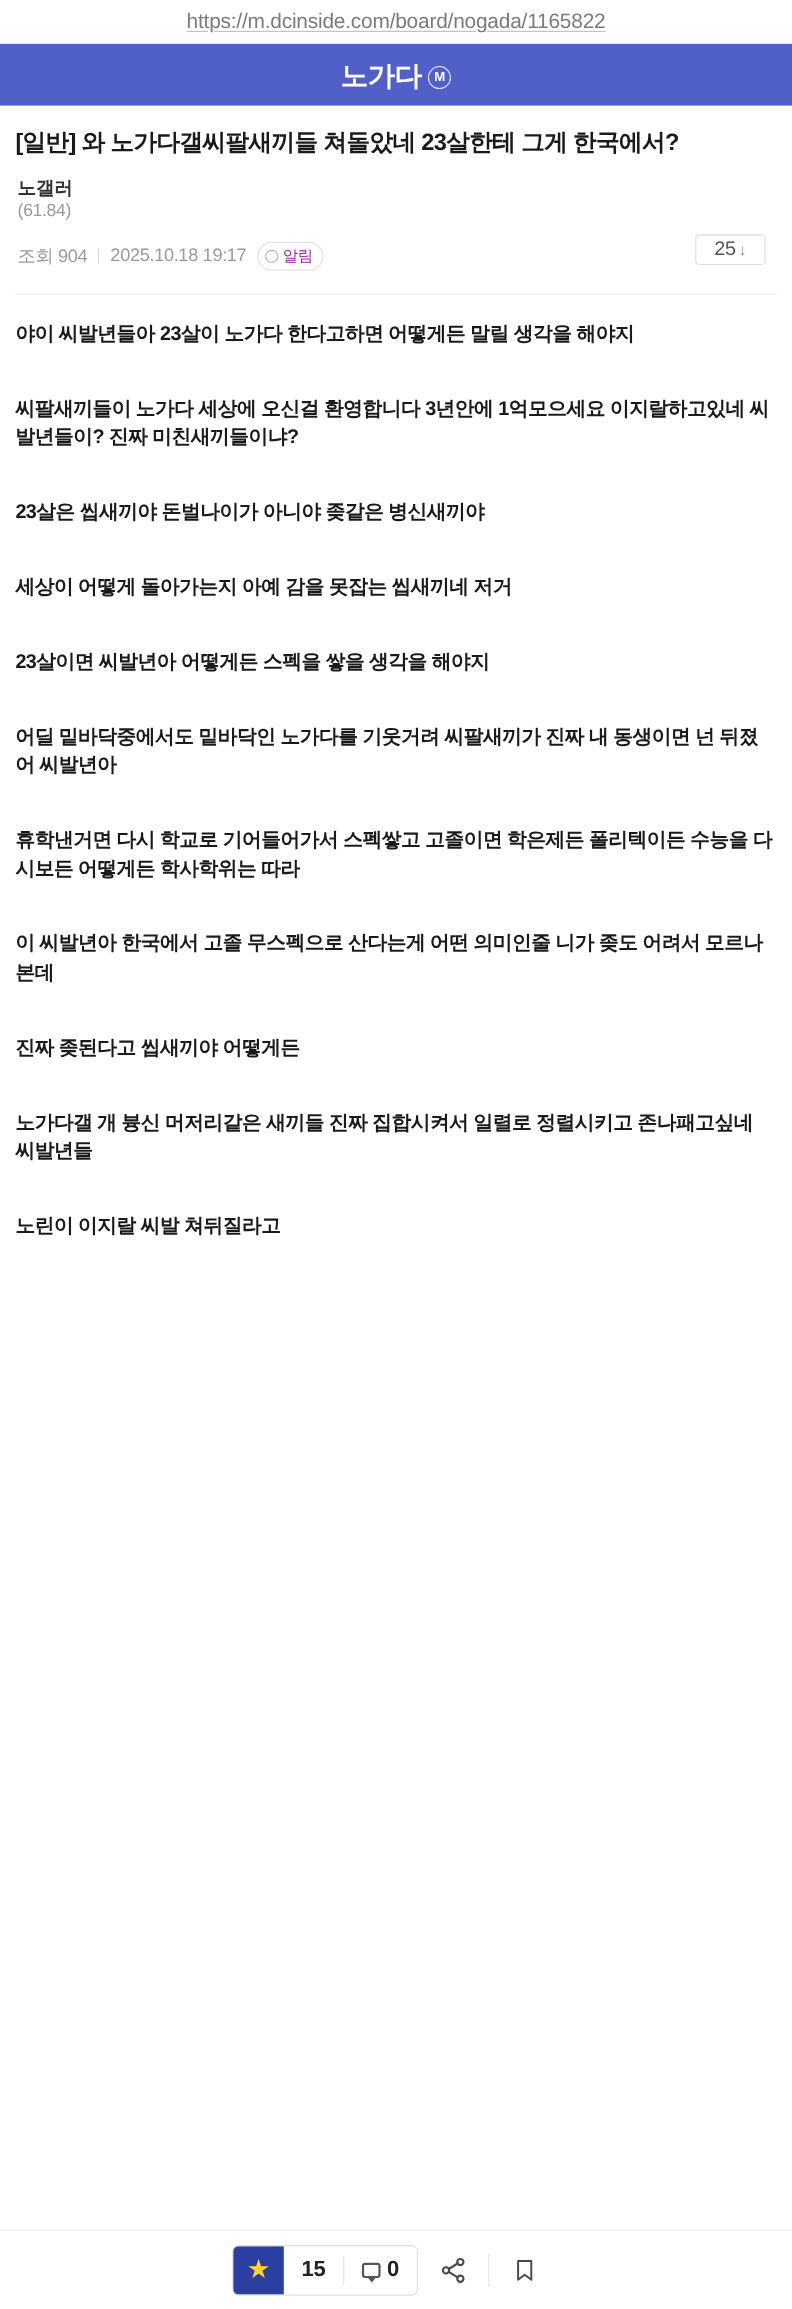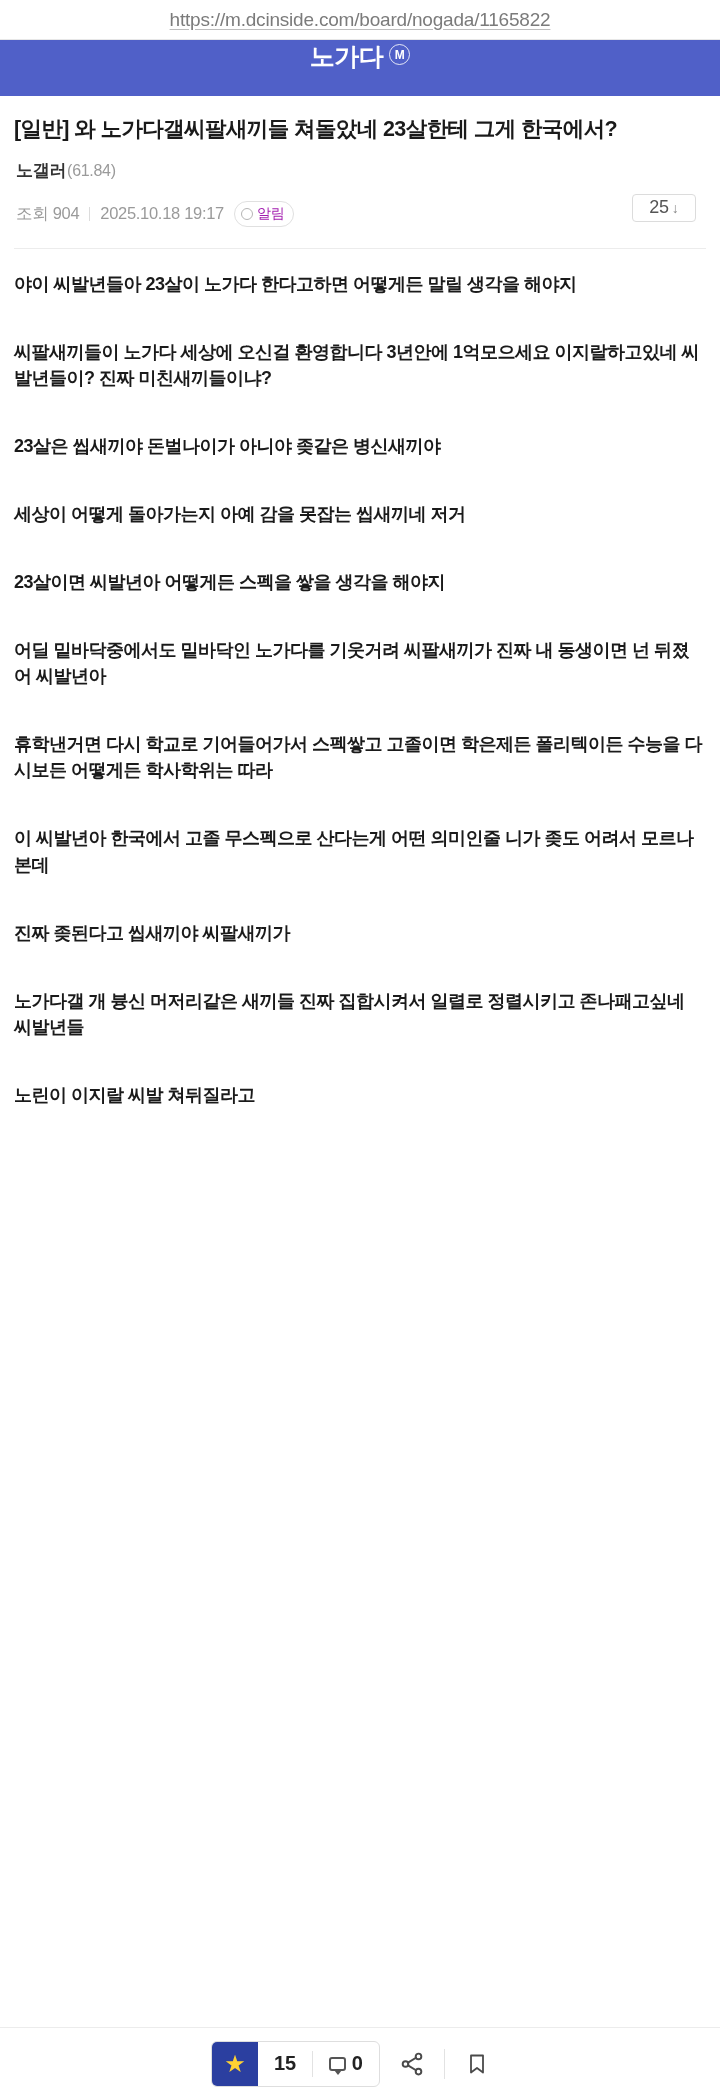--- a/index.html
+++ b/index.html
@@ -26,21 +26,21 @@
     text-decoration: underline;
     text-underline-offset: 3px;
     text-decoration-color: #bdbdbd;
   }
 
   
   .header {
     height: 56px;
     background: #5060c8;
     display: flex;
-    align-items: flex-start;
+    align-items: center;
     justify-content: center;
     gap: 6px;
     position: relative;
   }
   .header .title {
     color: #ffffff;
     font-size: 25px;
     font-weight: bold;
     letter-spacing: -0.5px;
   }
@@ -66,20 +66,21 @@
     line-height: 1.42;
     letter-spacing: -0.6px;
   }
 
   .writer-row {
     margin-top: 14px;
     display: flex;
     align-items: baseline;
     gap: 1px;
     padding-left: 2px;
+    flex-direction: column;
   }
   .writer-name {
     font-size: 17px;
     color: #333;
     font-weight: bold;
     letter-spacing: -0.3px;
   }
   .writer-ip {
     font-size: 16px;
     color: #9a9a9a;
@@ -276,21 +277,21 @@
 
 <div class="body">
   <p class="para">야이 씨발년들아 23살이 노가다 한다고하면 어떻게든 말릴 생각을 해야지</p>
   <p class="para">씨팔새끼들이 노가다 세상에 오신걸 환영합니다 3년안에 1억모으세요 이지랄하고있네 씨발년들이? 진짜 미친새끼들이냐?</p>
   <p class="para">23살은 씹새끼야 돈벌나이가 아니야 좆같은 병신새끼야</p>
   <p class="para">세상이 어떻게 돌아가는지 아예 감을 못잡는 씹새끼네 저거</p>
   <p class="para">23살이면 씨발년아 어떻게든 스펙을 쌓을 생각을 해야지</p>
   <p class="para">어딜 밑바닥중에서도 밑바닥인 노가다를 기웃거려 씨팔새끼가 진짜 내 동생이면 넌 뒤졌어 씨발년아</p>
   <p class="para">휴학낸거면 다시 학교로 기어들어가서 스펙쌓고 고졸이면 학은제든 폴리텍이든 수능을 다시보든 어떻게든 학사학위는 따라</p>
   <p class="para">이 씨발년아 한국에서 고졸 무스펙으로 산다는게 어떤 의미인줄 니가 좆도 어려서 모르나본데</p>
-  <p class="para">진짜 좆된다고 씹새끼야 씨팔새끼가</p>
+  <p class="para">진짜 좆된다고 씹새끼야 어떻게든</p>
   <p class="para">노가다갤 개 븅신 머저리같은 새끼들 진짜 집합시켜서 일렬로 정렬시키고 존나패고싶네 씨발년들</p>
   <p class="para">노린이 이지랄 씨발 쳐뒤질라고</p>
 </div>
 
 <div class="bottombar">
   <div class="vote-pill">
     <span class="vote-star">★</span>
     <span class="vote-count">15</span>
     <span class="vote-sep"></span>
     <span class="comment-btn">

